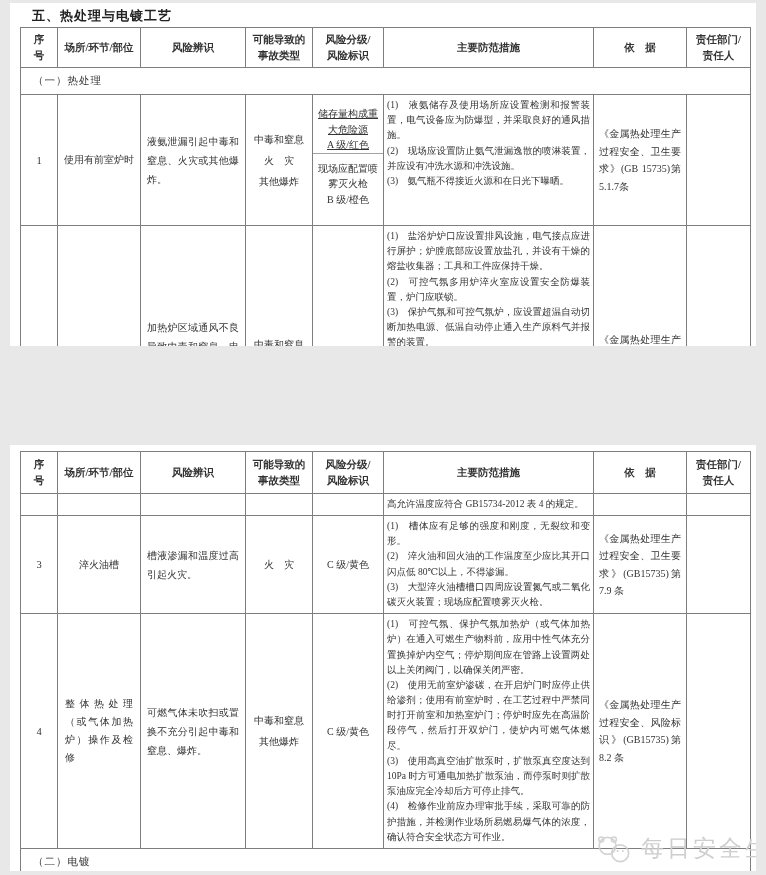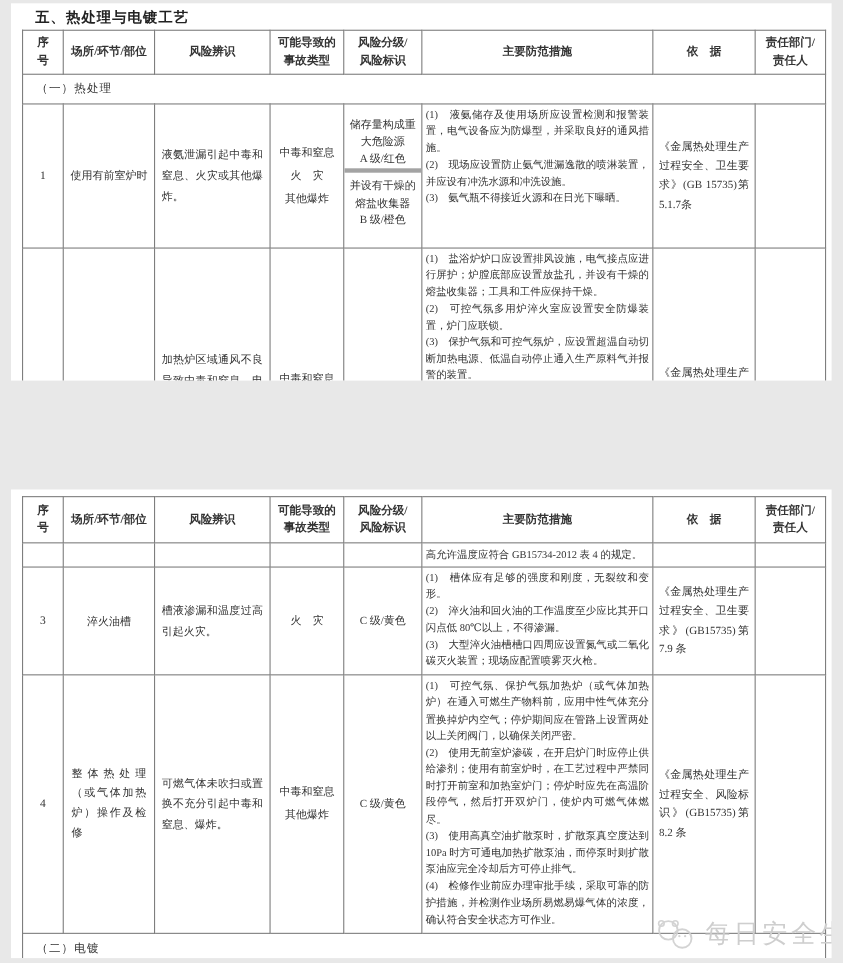--- a/index.html
+++ b/index.html
@@ -32,21 +32,21 @@
   tr.h-header2{height:42px;}
   tr.h-section{height:27px;}
   tr.h-r1{height:108px;}
   tr.h-r2{height:230px;}
   tr.h-cont{height:22px;padding-left:48px;}
   tr.h-r3{height:74px;}
   tr.h-r4{height:220px;}
   tr.h-s2{height:28px;}
   td.split{padding:0;}
   .split-wrap{display:flex;flex-direction:column;height:108px;}
-  .split-top{flex:0 0 46px;border-bottom:4px solid #a3a3a3;display:flex;align-items:center;justify-content:center;padding:0 4px;line-height:1.55;}
+  .split-top{flex:0 0 46px;border-bottom:1px solid #a3a3a3;display:flex;align-items:center;justify-content:center;padding:0 4px;line-height:1.55;text-decoration:underline;}
   .split-bottom{flex:1 1 auto;display:flex;align-items:center;justify-content:center;padding:0 4px;line-height:1.55;}
   td.c-cont{font-size:9.5px;text-align:left;vertical-align:middle;padding:1px 3px;}
   .watermark{
     position:absolute;display:flex;align-items:center;gap:5px;
     color:#c7c7c7;pointer-events:none;white-space:nowrap;
     font-family:"Liberation Sans","DejaVu Sans",sans-serif;
   }
   #wm1{left:575px;top:373px;font-size:21px;letter-spacing:2px;}
   #wm2{left:586px;top:388px;font-size:23px;letter-spacing:3px;color:#cecece;}
   .wm-logo{flex:0 0 auto;opacity:.9;}
@@ -90,21 +90,21 @@
       <td class="c-no">1</td>
       <td>使用有前室炉时</td>
       <td class="c-risk">液氨泄漏引起中毒和窒息、火灾或其他爆炸。</td>
       <td class="c-accident">中毒和窒息
 火　灾
 其他爆炸</td>
       <td class="split">
         <div class="split-wrap">
           <div class="split-top">储存量构成重大危险源
 A 级/红色</div>
-          <div class="split-bottom">并设有干燥的熔盐收集器
+          <div class="split-bottom">现场应配置喷雾灭火枪
 B 级/橙色</div>
         </div>
       </td>
       <td class="c-measures">(1)　液氨储存及使用场所应设置检测和报警装置，电气设备应为防爆型，并采取良好的通风措施。
 (2)　现场应设置防止氨气泄漏逸散的喷淋装置，并应设有冲洗水源和冲洗设施。
 (3)　氨气瓶不得接近火源和在日光下曝晒。</td>
       <td class="c-basis">《金属热处理生产过程安全、卫生要求》(GB 15735)第5.1.7条</td>
       <td></td>
     </tr>
     <tr class="h-r2">

